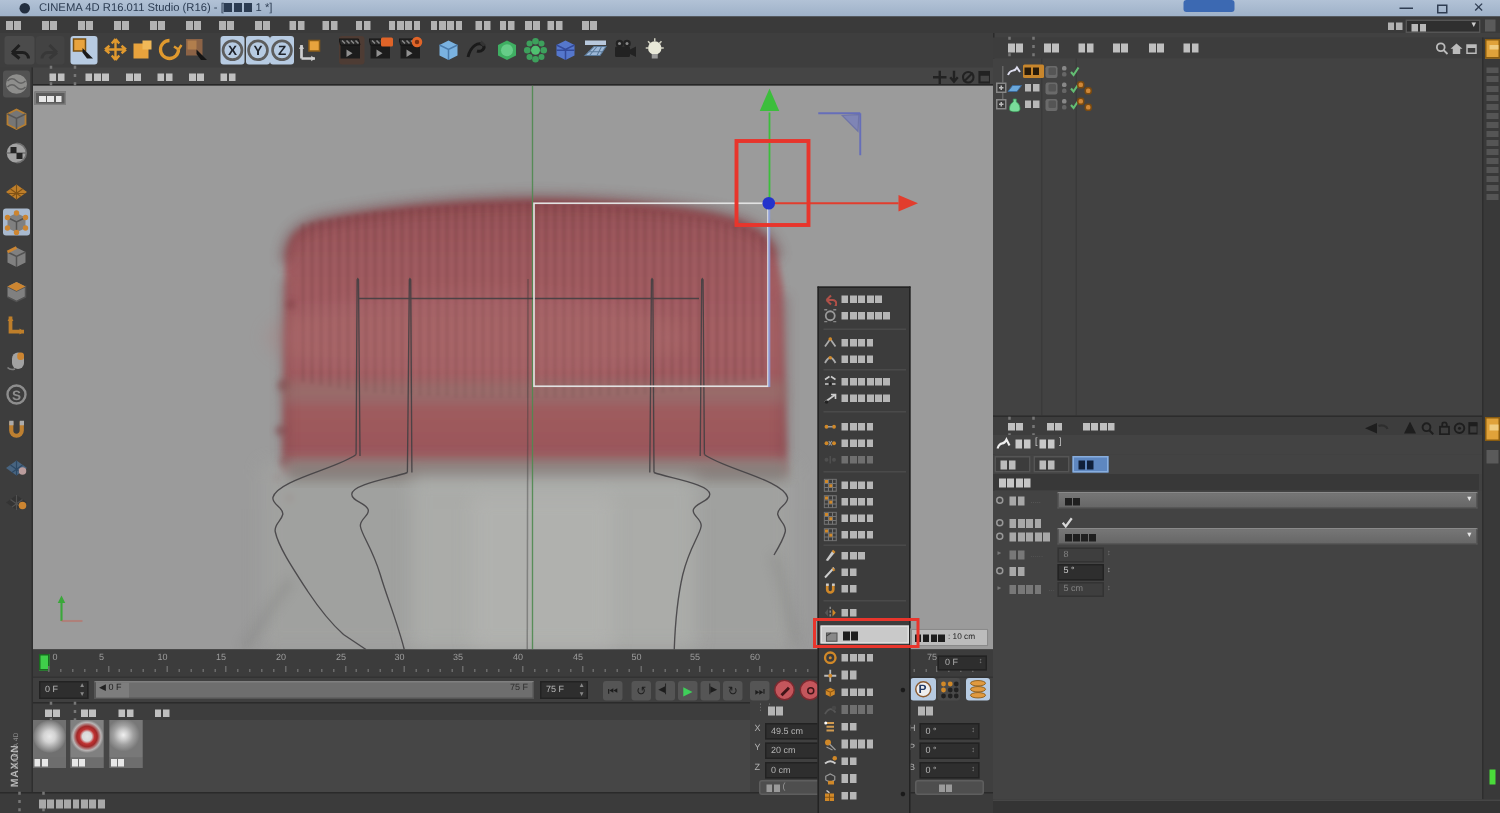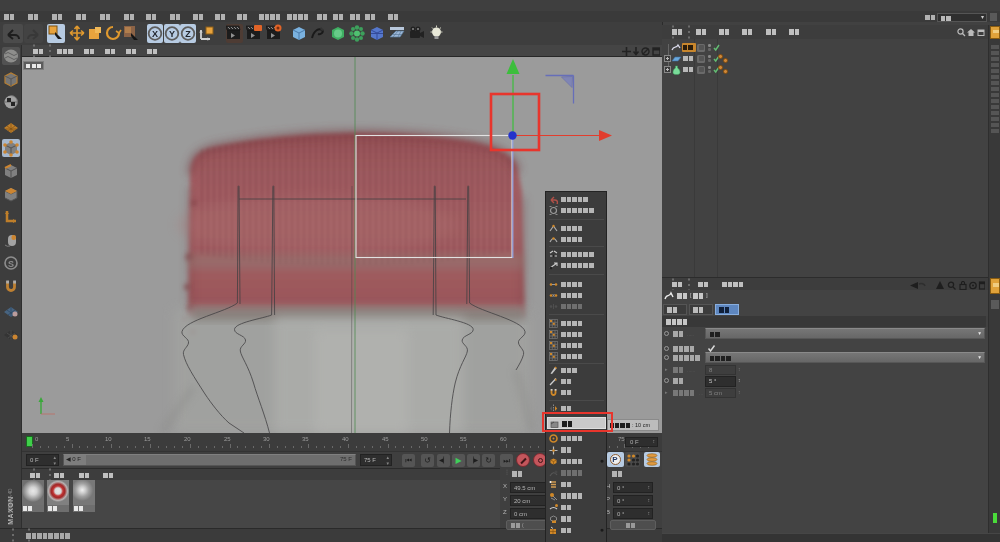--- a/index.html
+++ b/index.html
@@ -1,18 +1,26 @@
 <!DOCTYPE html>
 <html><head><meta charset="utf-8"><style>*{margin:0;padding:0;box-sizing:border-box}
 html,body{width:1000px;height:542px;overflow:hidden;background:#3f3f3f;font-family:"Liberation Sans",sans-serif}
 #app{position:relative;width:1000px;height:542px;line-height:5.5px}
 .abs{position:absolute}
 .mi{position:absolute;white-space:nowrap}
 </style></head><body>
 <div id="app">
+<div class="abs" style="left:0;top:0;width:1000px;height:11px;background:linear-gradient(#b2c2d6,#9eb1c8)">
+<div class="abs" style="left:13px;top:2px;width:7px;height:7px;border-radius:50%;background:#232f40"></div>
+<div class="abs" style="left:26px;top:1.5px;font-size:7.5px;color:#2c3c52;white-space:nowrap">CINEMA 4D R16.011 Studio (R16) - [<span style="display:inline-block;vertical-align:top;width:19.0px;height:6px;background:repeating-linear-gradient(90deg,#2c3c52 0 5.4px,transparent 5.4px 6.8px);"></span> 1 *]</div>
+<div class="abs" style="left:789px;top:0;width:34px;height:8px;background:#3c69b2;border-radius:2px"></div>
+<div class="abs" style="left:933px;top:4.5px;width:9px;height:1.5px;background:#2f3d52"></div>
+<div class="abs" style="left:958px;top:2.5px;width:7px;height:6px;border:1.2px solid #2f3d52"></div>
+<div class="abs" style="left:982px;top:1px;width:9px;height:9px;color:#2f3d52;font-size:9px;line-height:9px">✕</div>
+</div>
 <div class="abs" style="left:0;top:11px;width:1000px;height:12px;background:#3a3a3a;border-bottom:1px solid #2f2f2f;color:#b2b2b2">
 <span class="mi" style="left:4px;top:3px"><span style="display:inline-block;vertical-align:top;width:10.2px;height:5.5px;background:repeating-linear-gradient(90deg,currentColor 0 4.6px,transparent 4.6px 5.6px);"></span></span>
 <span class="mi" style="left:28px;top:3px"><span style="display:inline-block;vertical-align:top;width:10.2px;height:5.5px;background:repeating-linear-gradient(90deg,currentColor 0 4.6px,transparent 4.6px 5.6px);"></span></span>
 <span class="mi" style="left:52px;top:3px"><span style="display:inline-block;vertical-align:top;width:10.2px;height:5.5px;background:repeating-linear-gradient(90deg,currentColor 0 4.6px,transparent 4.6px 5.6px);"></span></span>
 <span class="mi" style="left:76px;top:3px"><span style="display:inline-block;vertical-align:top;width:10.2px;height:5.5px;background:repeating-linear-gradient(90deg,currentColor 0 4.6px,transparent 4.6px 5.6px);"></span></span>
 <span class="mi" style="left:100px;top:3px"><span style="display:inline-block;vertical-align:top;width:10.2px;height:5.5px;background:repeating-linear-gradient(90deg,currentColor 0 4.6px,transparent 4.6px 5.6px);"></span></span>
 <span class="mi" style="left:124px;top:3px"><span style="display:inline-block;vertical-align:top;width:10.2px;height:5.5px;background:repeating-linear-gradient(90deg,currentColor 0 4.6px,transparent 4.6px 5.6px);"></span></span>
 <span class="mi" style="left:146px;top:3px"><span style="display:inline-block;vertical-align:top;width:10.2px;height:5.5px;background:repeating-linear-gradient(90deg,currentColor 0 4.6px,transparent 4.6px 5.6px);"></span></span>
 <span class="mi" style="left:170px;top:3px"><span style="display:inline-block;vertical-align:top;width:10.2px;height:5.5px;background:repeating-linear-gradient(90deg,currentColor 0 4.6px,transparent 4.6px 5.6px);"></span></span>
 <span class="mi" style="left:193px;top:3px"><span style="display:inline-block;vertical-align:top;width:10.2px;height:5.5px;background:repeating-linear-gradient(90deg,currentColor 0 4.6px,transparent 4.6px 5.6px);"></span></span>

